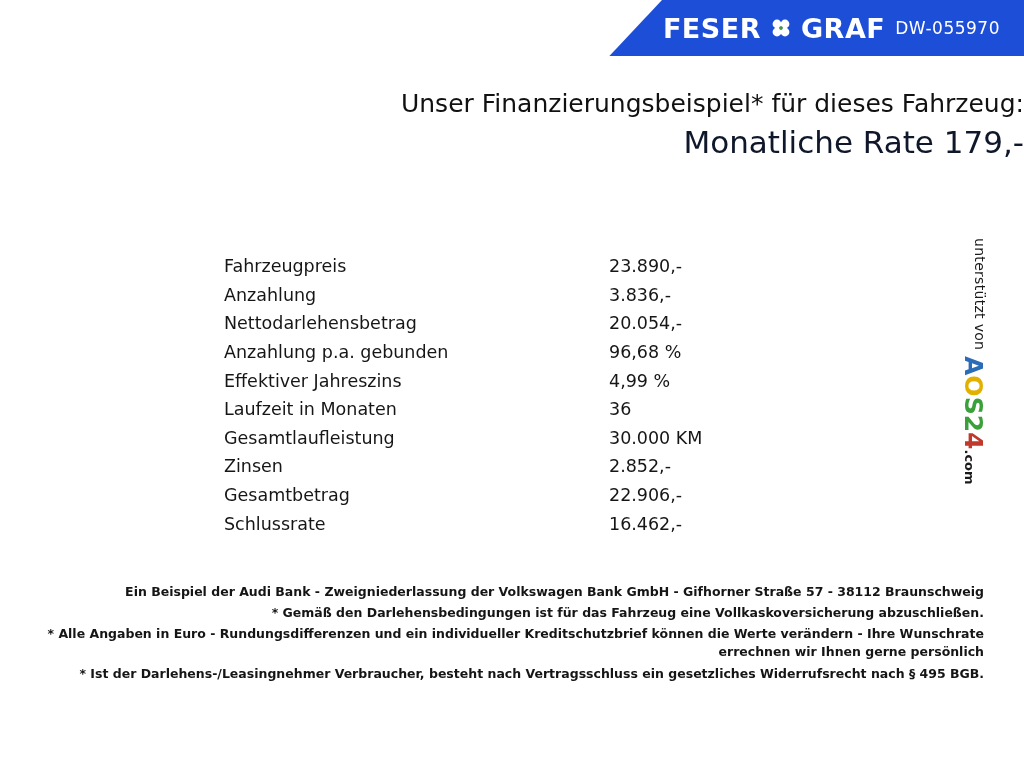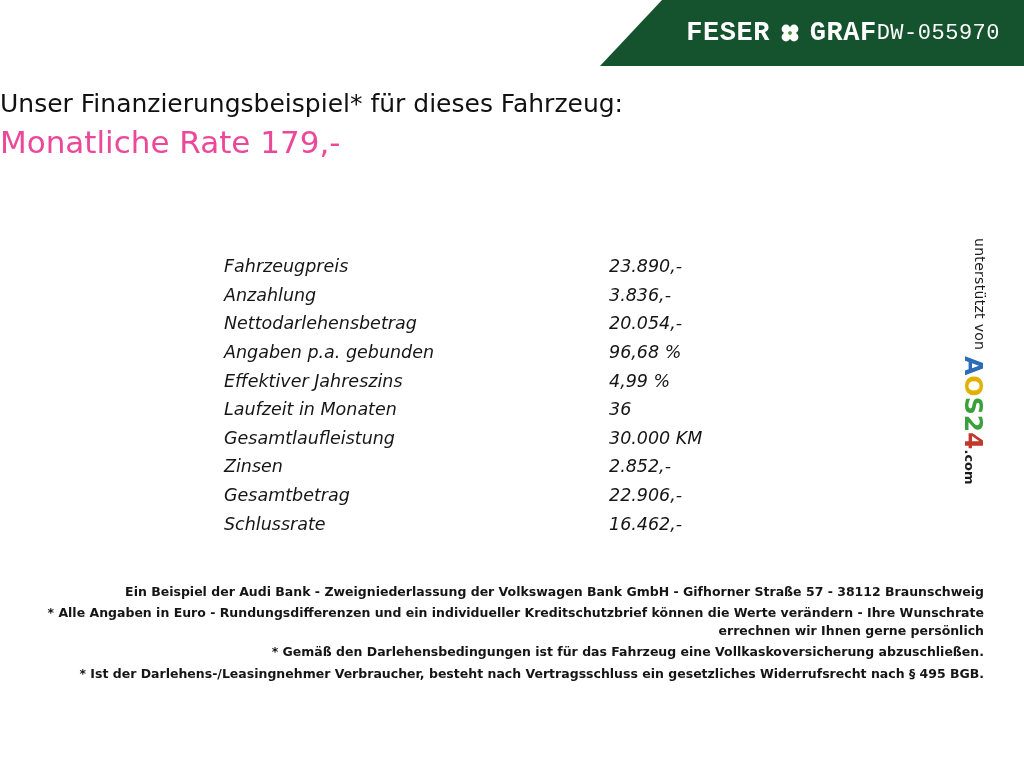--- a/index.html
+++ b/index.html
@@ -15,92 +15,90 @@
     overflow: hidden;
     position: relative;
   }
 
   
   .header-banner {
     position: absolute;
     top: 0;
     left: 600px;
     width: 424px;
-    height: 66px;
-    background: #14532d;
+    height: 56px;
+    background: #1d4ed8;
     
     clip-path: polygon(62px 0, 424px 0, 424px 66px, 0 66px);
     display: flex;
     align-items: center;
     justify-content: flex-end;
     box-sizing: border-box;
     padding-right: 24px;
-    font-family: Liberation Mono, monospace;
   }
   .brand {
     display: flex;
     align-items: center;
     color: #ffffff;
     font-weight: bold;
     font-size: 27px;
     letter-spacing: 0.5px;
     white-space: nowrap;
   }
   .brand-clover {
     display: inline-block;
     margin: 0 9px;
     position: relative;
     width: 22px;
     height: 22px;
   }
   .brand-clover svg { display:block; }
   .dealer-code {
     color: #ffffff;
-    font-size: 22px;
+    font-size: 17px;
     font-weight: normal;
-    margin-left: 0;
+    margin-left: 10px;
     white-space: nowrap;
   }
 
   
   .title-block {
     position: absolute;
     top: 88px;
     left: 0;
     width: 1024px;
-    text-align: left;
+    text-align: right;
   }
   .title-main {
     font-size: 25px;
     color: #111;
     line-height: 1.25;
   }
   .title-rate {
     font-size: 31px;
-    color: #ec4899;
+    color: #0f172a;
     line-height: 1.3;
     margin-top: 3px;
   }
 
   
   .finance-table {
     position: absolute;
     top: 256px;
     left: 224px;
     width: 560px;
     border-collapse: collapse;
   }
   .finance-table td {
     font-size: 17.5px;
     color: #161616;
     padding: 0 0 8.5px 0;
     vertical-align: top;
     line-height: 1.15;
     white-space: nowrap;
-    font-style: italic;
   }
   .finance-table td.label { width: 385px; }
   .finance-table td.value { width: 175px; }
 
   
   .footer {
     position: absolute;
     top: 583px;
     left: 40px;
     width: 944px;
@@ -186,21 +184,21 @@
     </tr>
     <tr>
       <td class="label">Anzahlung</td>
       <td class="value">3.836,-</td>
     </tr>
     <tr>
       <td class="label">Nettodarlehensbetrag</td>
       <td class="value">20.054,-</td>
     </tr>
     <tr>
-      <td class="label">Angaben p.a. gebunden</td>
+      <td class="label">Anzahlung p.a. gebunden</td>
       <td class="value">96,68 %</td>
     </tr>
     <tr>
       <td class="label">Effektiver Jahreszins</td>
       <td class="value">4,99 %</td>
     </tr>
     <tr>
       <td class="label">Laufzeit in Monaten</td>
       <td class="value">36</td>
     </tr>
@@ -218,22 +216,22 @@
     </tr>
     <tr>
       <td class="label">Schlussrate</td>
       <td class="value">16.462,-</td>
     </tr>
   </tbody>
 </table>
 
 <div class="footer">
   <p>Ein Beispiel der Audi Bank - Zweigniederlassung der Volkswagen Bank GmbH - Gifhorner Straße 57 - 38112 Braunschweig</p>
+  <p>* Gemäß den Darlehensbedingungen ist für das Fahrzeug eine Vollkaskoversicherung abzuschließen.</p>
   <p>* Alle Angaben in Euro - Rundungsdifferenzen und ein individueller Kreditschutzbrief können die Werte verändern - Ihre Wunschrate errechnen wir Ihnen gerne persönlich</p>
-  <p>* Gemäß den Darlehensbedingungen ist für das Fahrzeug eine Vollkaskoversicherung abzuschließen.</p>
   <p>* Ist der Darlehens-/Leasingnehmer Verbraucher, besteht nach Vertragsschluss ein gesetzliches Widerrufsrecht nach § 495 BGB.</p>
 </div>
 
 <div class="vertical-credit">
   <div class="vtext">unterstützt von</div>
   <div class="vlogo">
     <span class="l-a">A</span><span class="l-o">O</span><span class="l-s">S</span><span class="l-2">2</span><span class="l-4">4</span><span class="l-dom">.com</span>
   </div>
 </div>
 

